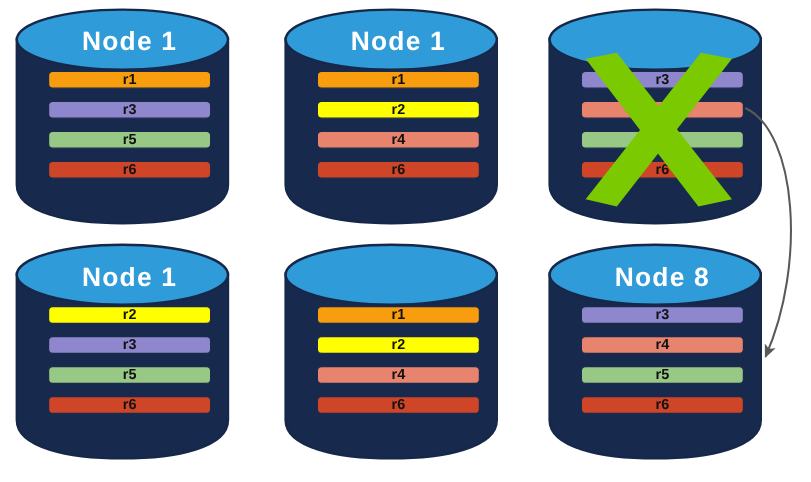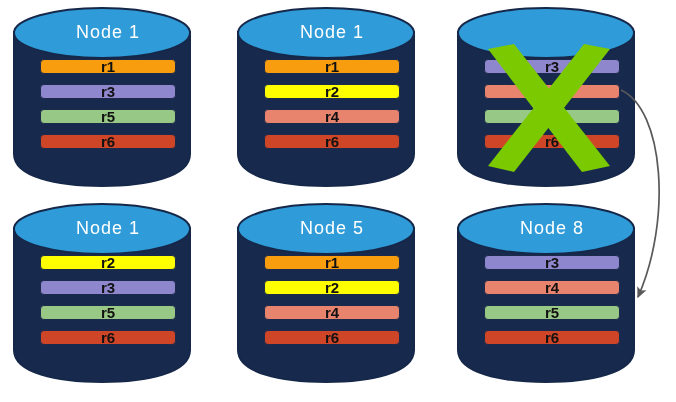--- a/index.html
+++ b/index.html
@@ -31,22 +31,22 @@
     width: 200px;
     height: 185px;
   }
   .node-title {
     position: absolute;
     left: 0;
     top: 18px;
     width: 200px;
     text-align: center;
     color: #ffffff;
-    font-size: 18px;
-    font-weight: normal;
+    font-size: 22px;
+    font-weight: bold;
     letter-spacing: 1px;
     font-family: "Liberation Sans", sans-serif;
     z-index: 3;
     pointer-events: none;
   }
   .bars {
     position: absolute;
     left: 32px;
     top: 55px;
     width: 136px;
@@ -54,21 +54,21 @@
   }
   .bar {
     position: relative;
     height: 15px;
     margin-bottom: 10px;
     border: 1px solid #1b2a4a;
     border-radius: 4px;
     box-sizing: border-box;
     text-align: center;
     line-height: 13px;
-    font-size: 15px;
+    font-size: 12px;
     font-weight: bold;
     color: #111111;
     font-family: "Liberation Sans", sans-serif;
   }
   .bar:last-child { margin-bottom: 0; }
 
   .xmark {
     position: absolute;
     left: 0; top: 0;
     width: 200px;
@@ -144,21 +144,20 @@
         <div class="bar" style="background: rgb(142, 135, 205);">r3</div>
         <div class="bar" style="background: rgb(151, 200, 134);">r5</div>
         <div class="bar" style="background: rgb(207, 69, 39);">r6</div>
       </div>
     </div>
     <div class="node" style="left: 232px; top: 200px;">
       <svg class="node-svg" viewBox="0 0 200 185">
         <path d="M 6 28 L 6 150 C 6 173, 49 182, 94 182 C 139 182, 182 173, 182 150 L 182 28 Z" fill="#172a4e" stroke="#16284a" stroke-width="2"></path>
         <ellipse cx="94" cy="29" rx="88" ry="25" fill="#2f9bd8" stroke="#16284a" stroke-width="2"></ellipse>
       </svg>
-      <div class="node-title">Node 5</div>
       <div class="bars">
         <div class="bar" style="background: rgb(248, 157, 14);">r1</div>
         <div class="bar" style="background: rgb(255, 255, 0);">r2</div>
         <div class="bar" style="background: rgb(232, 131, 110);">r4</div>
         <div class="bar" style="background: rgb(207, 69, 39);">r6</div>
       </div>
     </div>
     <div class="node" style="left: 452px; top: 200px;">
       <svg class="node-svg" viewBox="0 0 200 185">
         <path d="M 6 28 L 6 150 C 6 173, 49 182, 94 182 C 139 182, 182 173, 182 150 L 182 28 Z" fill="#172a4e" stroke="#16284a" stroke-width="2"></path>

